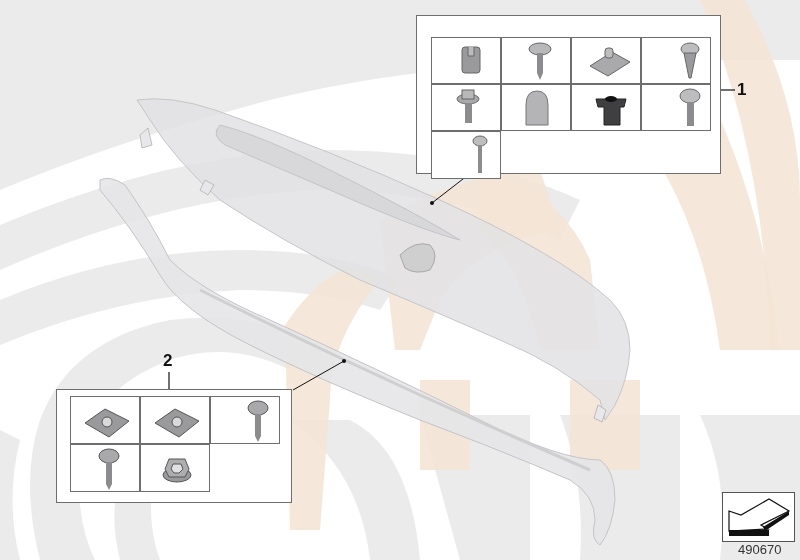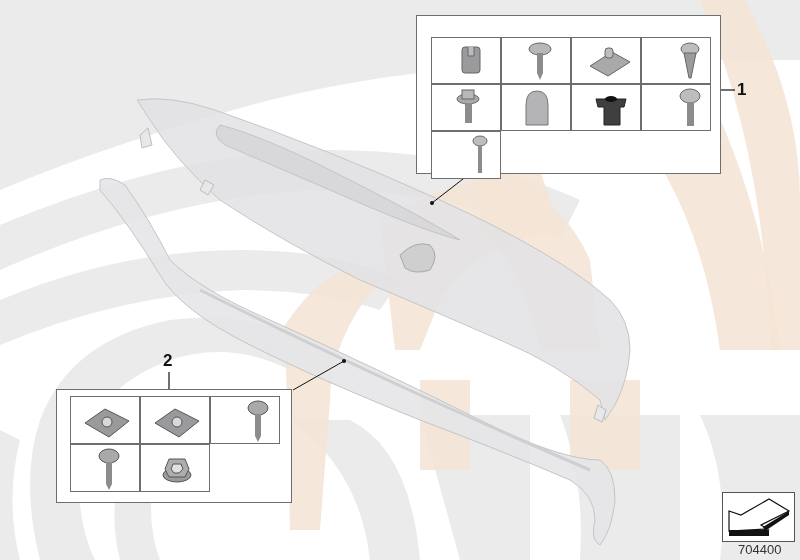--- a/index.html
+++ b/index.html
@@ -161,13 +161,13 @@
 </div>
 <div class="ref-num" style="left:163px; top:351px;">2</div>
 
 <div class="nav-box" style="left:722px; top:492px; width:71px; height:48px;">
   <svg width="71" height="48">
     <path d="M6,18 L18,22 L46,6 L66,18 L38,32 L45,36 L6,38 Z" fill="#ffffff" stroke="#111" stroke-width="1.2"></path>
     <path d="M66,18 L66,22 L42,38 L40,34 Z" fill="#111"></path>
     <rect x="6" y="37" width="40" height="6" fill="#111"></rect>
   </svg>
 </div>
-<div class="diag-num" style="left:738px; top:542px;">704400</div>
+<div class="diag-num" style="left:738px; top:542px;">490670</div>
 
 </body></html>

